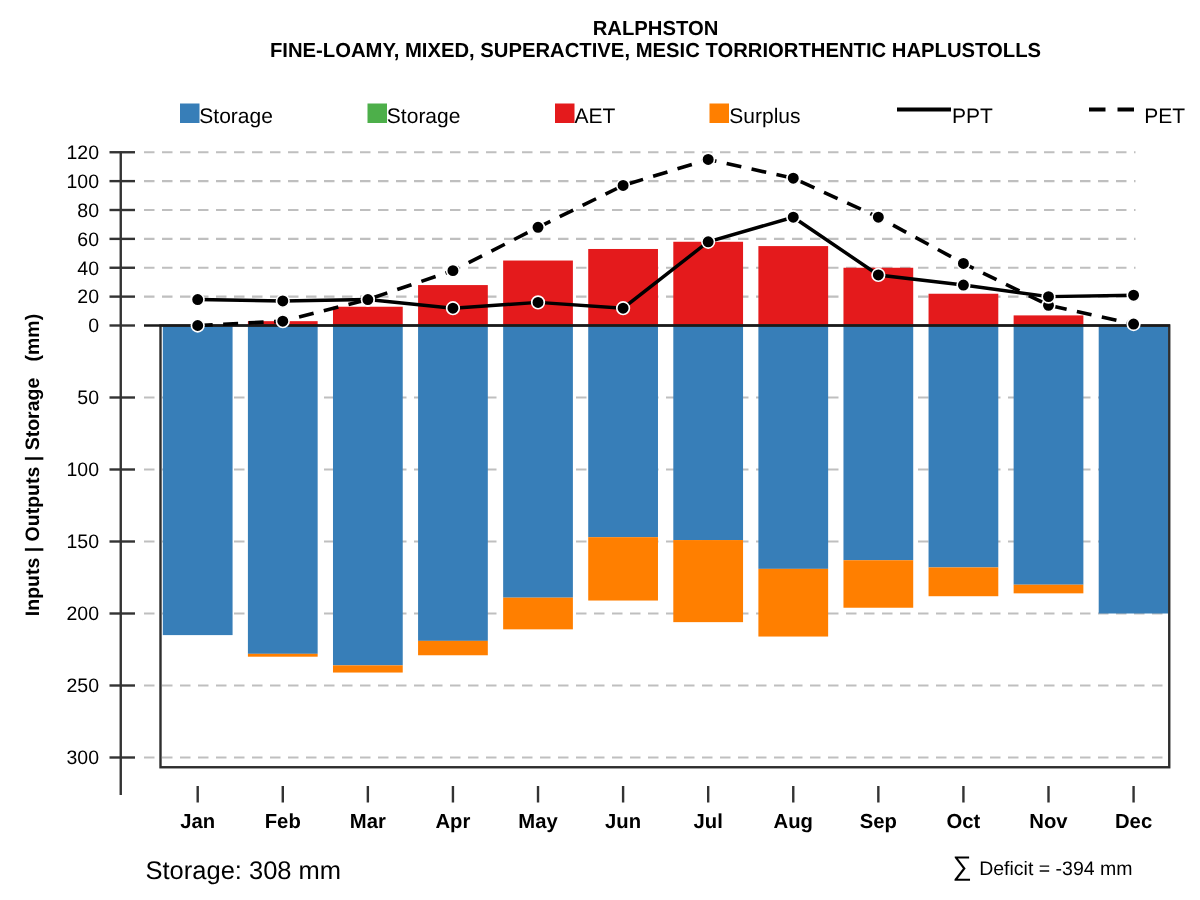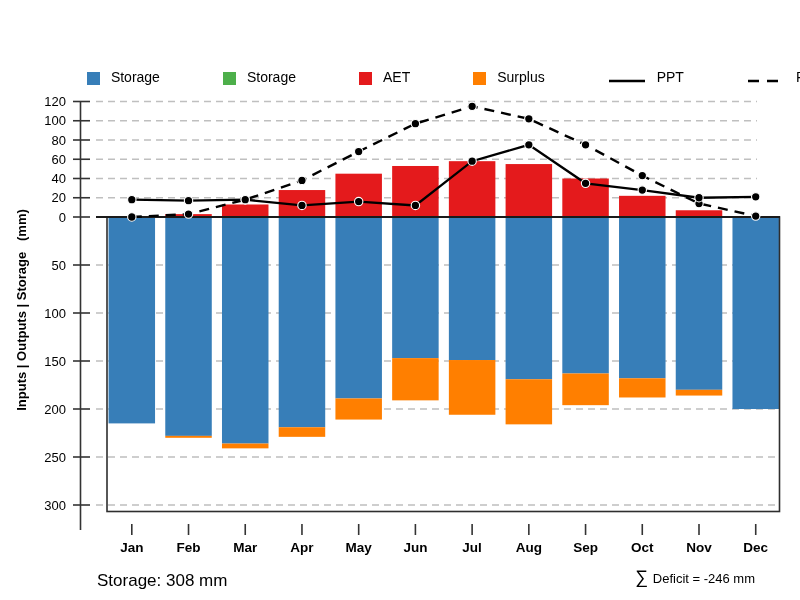--- a/index.html
+++ b/index.html
@@ -4,37 +4,41 @@
 <style>
   html,body{margin:0;padding:0;background:#fff;}
   .stage{position:relative;width:800px;height:600px;background:#fff;overflow:hidden;
          font-family:"Liberation Sans", sans-serif;color:#000;}
   .title-block{position:absolute;top:11px;left:0;width:800px;text-align:center;
                padding-left:74px;box-sizing:border-box;}
   .chart-title{font-size:13.5px;font-weight:bold;line-height:15px;}
   .chart-subtitle{font-size:13.5px;font-weight:bold;line-height:15px;}
   .legend{position:absolute;top:69px;left:74px;width:726px;display:flex;
           justify-content:center;align-items:center;gap:27px;}
-  .legend-item{display:flex;align-items:flex-end;gap:11px;padding-left:36px;}
+  .legend-item{display:flex;align-items:flex-start;padding-left:36px;}
   .swatch{width:13px;height:13px;display:inline-block;}
   .legend-label{font-size:14px;}
   .line-sample{display:inline-block;}
   .ylab{position:absolute;left:-128px;top:302px;width:300px;height:16px;text-align:center;
         transform:rotate(-90deg);font-size:13px;font-weight:bold;white-space:pre;}
   .plot-svg{position:absolute;left:0;top:0;}
   .footer-left{position:absolute;left:97px;top:571px;font-size:17px;}
   .footer-right{position:absolute;right:45px;top:567px;display:flex;align-items:baseline;gap:5px;}
   .sum-glyph{font-size:18px;font-weight:normal;}
   .footer-right-text{font-size:13px;}
 </style>
 </head>
 <body>
 
 <div class="stage">
 
+  <div class="title-block">
+    <div class="chart-title">RALPHSTON</div>
+    <div class="chart-subtitle">FINE-LOAMY, MIXED, SUPERACTIVE, MESIC TORRIORTHENTIC HAPLUSTOLLS</div>
+  </div>
 
   <div class="legend">
     <div class="legend-item">
       <span class="swatch" style="background: rgb(55, 126, 184);"></span>
       <span class="legend-label">Storage</span>
     </div>
     <div class="legend-item">
       <span class="swatch" style="background: rgb(77, 175, 74);"></span>
       <span class="legend-label">Storage</span>
     </div>
@@ -184,16 +188,16 @@
       <text x="642.28" y="552" text-anchor="middle" font-size="13.5" font-weight="bold" font-family="&quot;Liberation Sans&quot;, sans-serif" fill="#000">Oct</text>
       <line x1="699" y1="524" x2="699" y2="535" stroke="#333" stroke-width="1.6"></line>
       <text x="699" y="552" text-anchor="middle" font-size="13.5" font-weight="bold" font-family="&quot;Liberation Sans&quot;, sans-serif" fill="#000">Nov</text>
       <line x1="755.72" y1="524" x2="755.72" y2="535" stroke="#333" stroke-width="1.6"></line>
       <text x="755.72" y="552" text-anchor="middle" font-size="13.5" font-weight="bold" font-family="&quot;Liberation Sans&quot;, sans-serif" fill="#000">Dec</text>
     </svg>
 
   <div class="footer-left">Storage: 308 mm</div>
   <div class="footer-right">
     <span class="sum-glyph">∑</span>
-    <span class="footer-right-text">Deficit = -246 mm</span>
+    <span class="footer-right-text">Deficit = -394 mm</span>
   </div>
 
 </div>
 
 </body></html>

